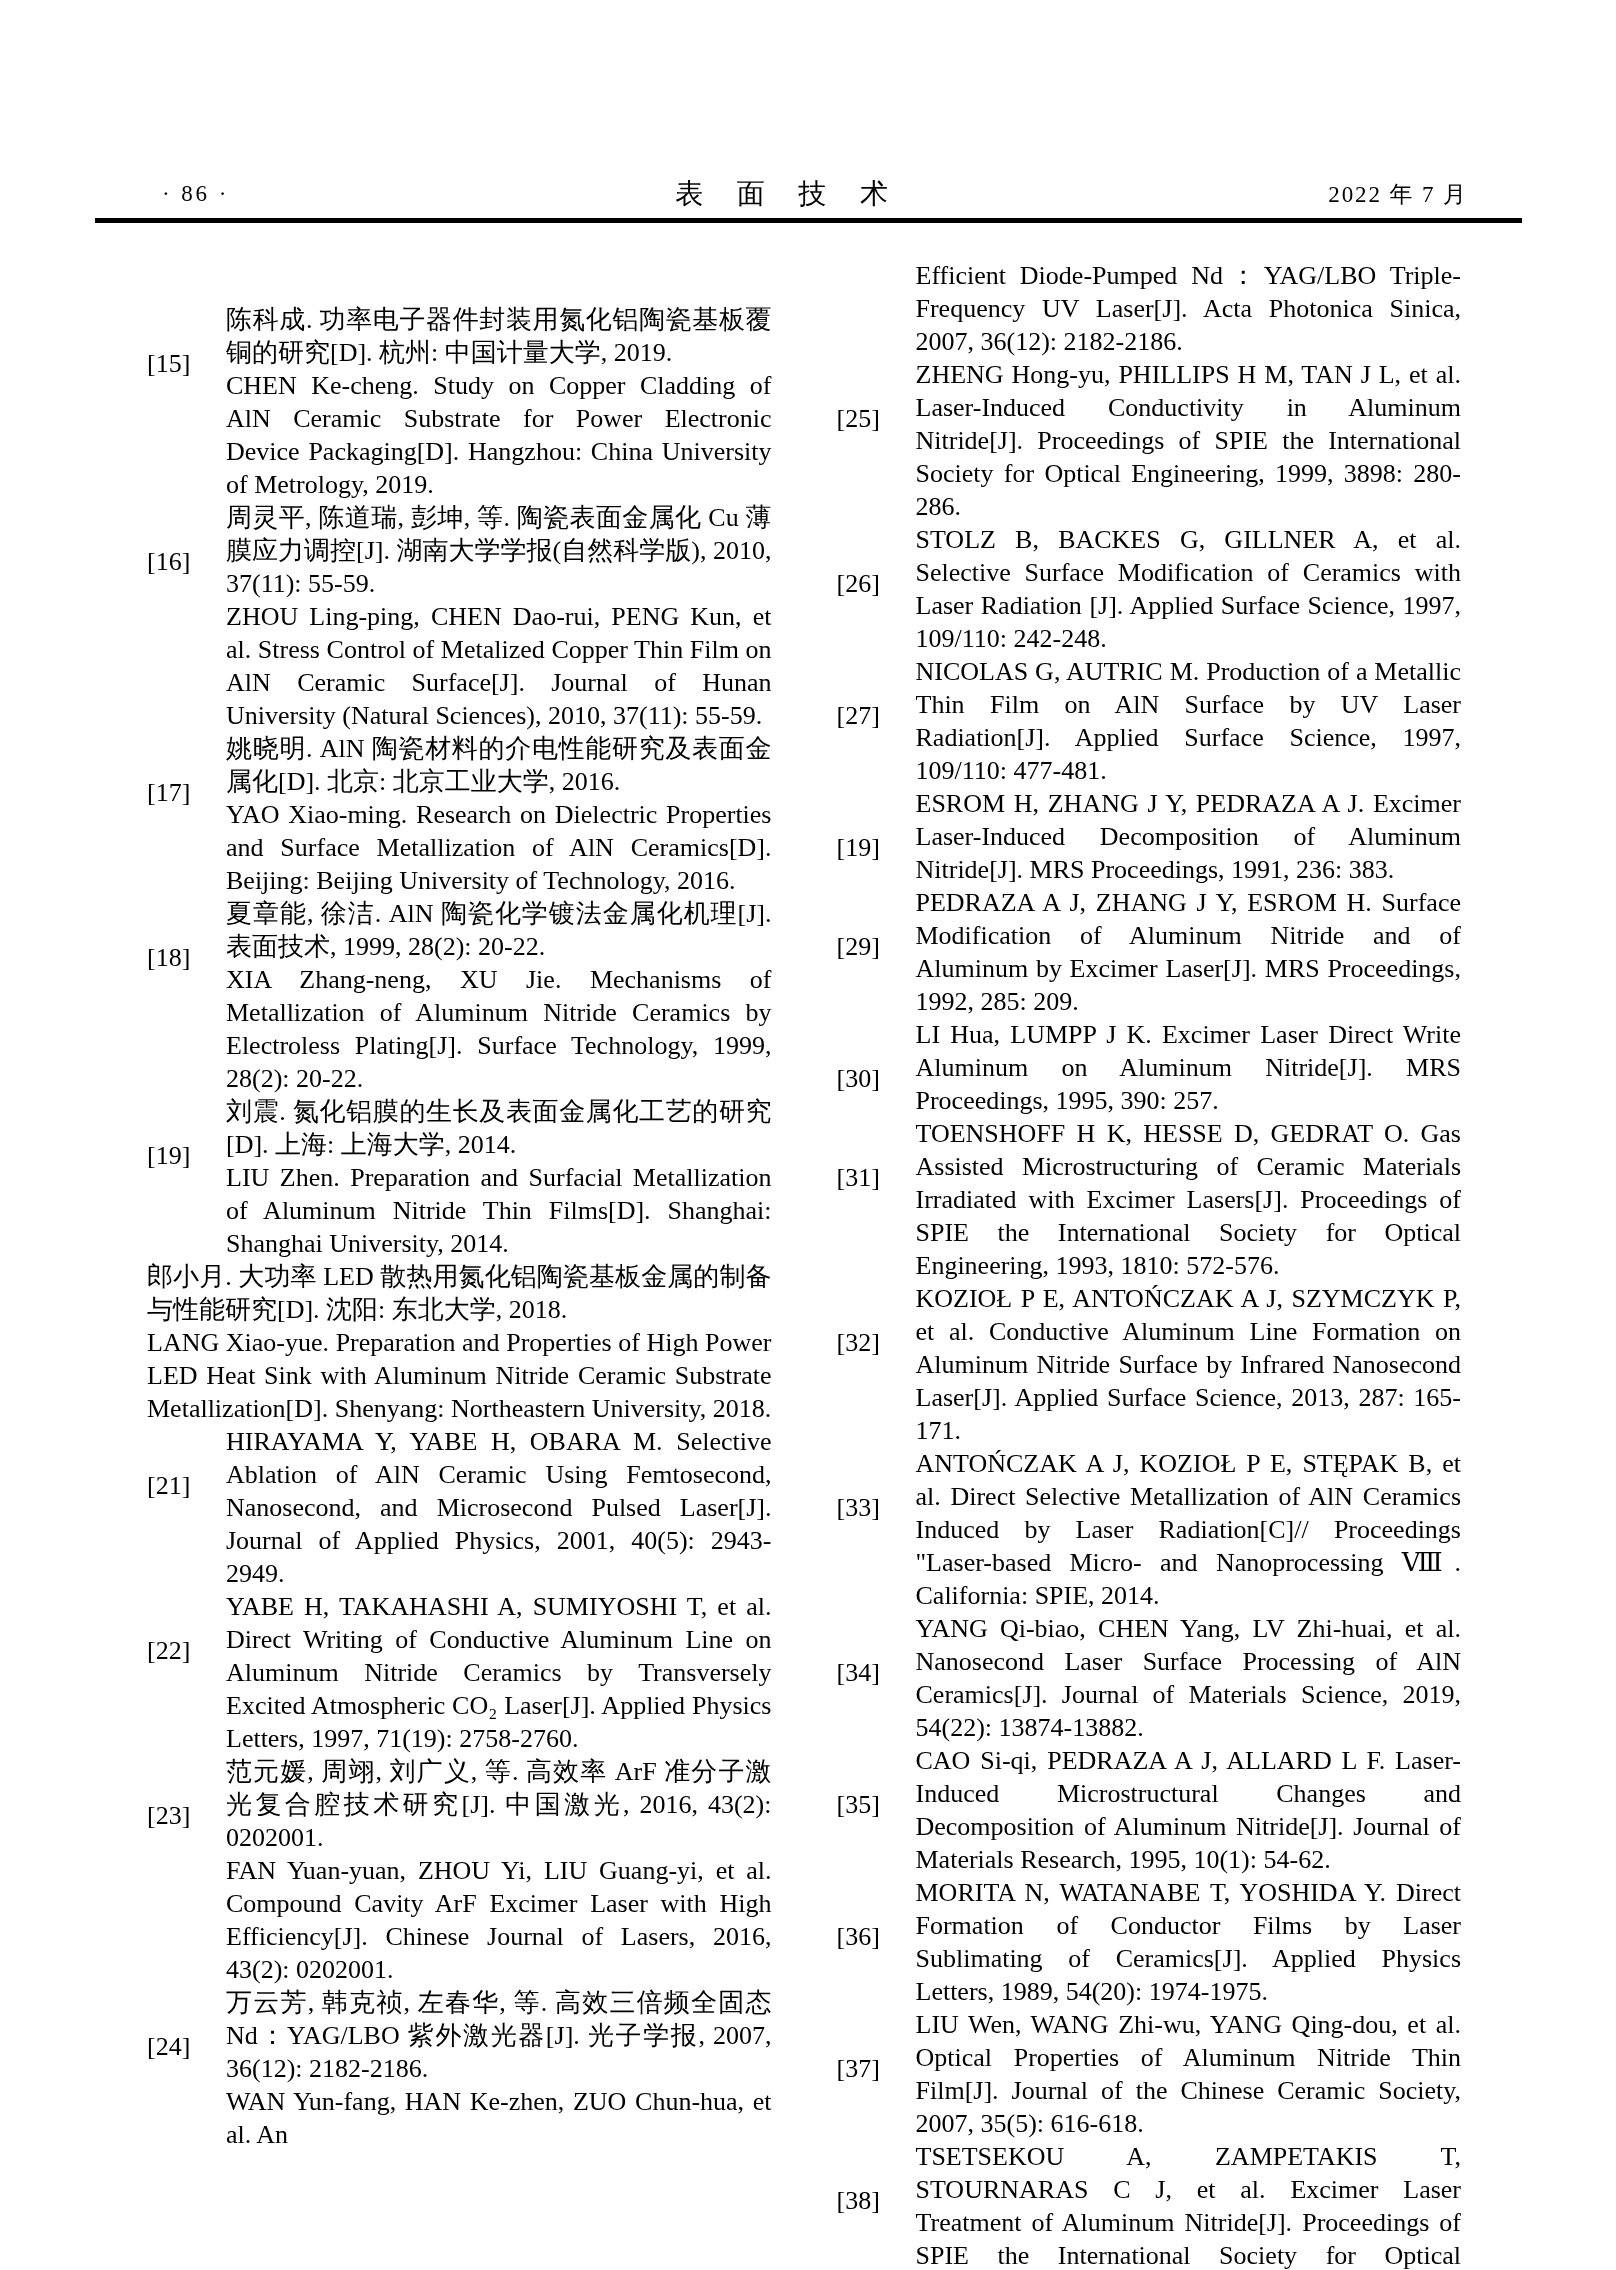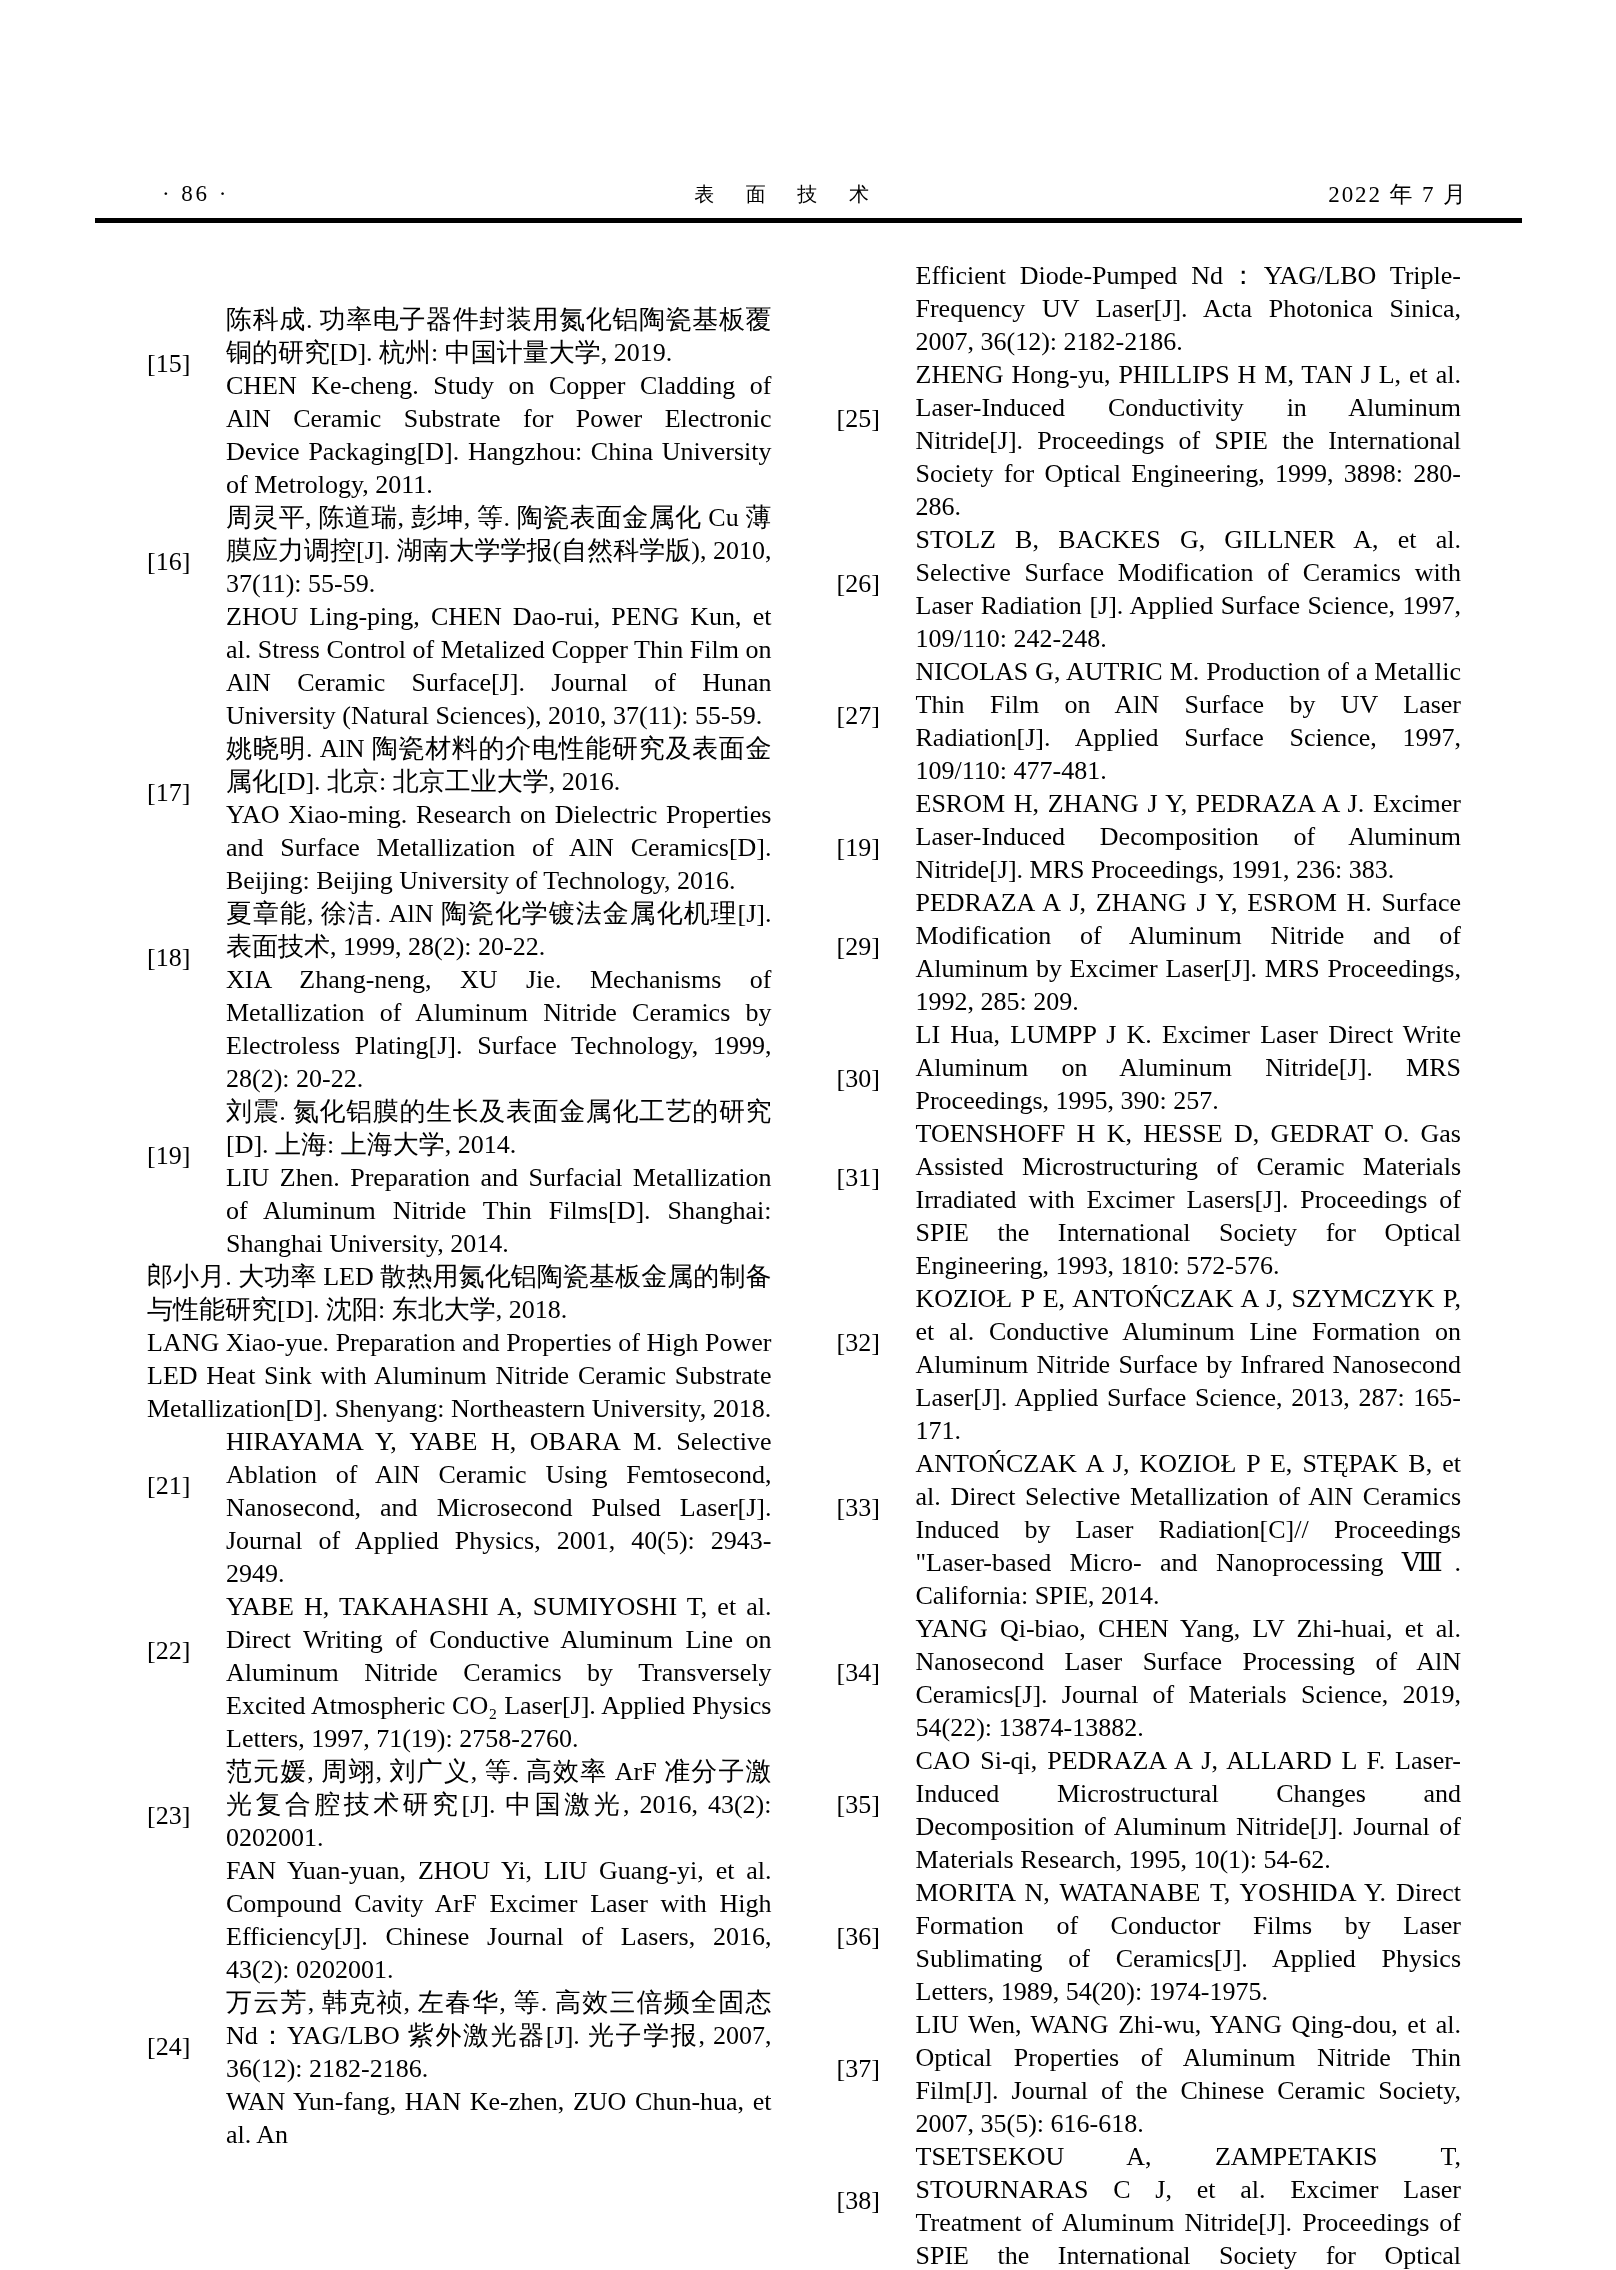--- a/index.html
+++ b/index.html
@@ -21,21 +21,21 @@
     right: 149px;
     height: 34px;
     display: flex;
     justify-content: space-between;
     align-items: center;
     font-size: 23px;
   }
   .page-num { letter-spacing: 2.9px; }
   .journal-title {
     letter-spacing: 13.3px;
-    font-size: 20px;
+    font-size: 28px;
     transform: translateX(9.5px);
   }
   .issue-date { letter-spacing: 1.9px; }
   .rule {
     position: absolute;
     top: 218px;
     left: 95px;
     width: 1427px;
     height: 4.8px;
     background: #000000;
@@ -78,21 +78,21 @@
   <div class="rule"></div>
   <div class="columns">
     <div class="col" id="col-left">
         <div class="ref">
           <div class="ref-num"></div>
         </div>
         <div class="ref">
           <div class="ref-num">[15]</div>
           <div class="ref-body">
             <div class="ref-para">陈科成. 功率电子器件封装用氮化铝陶瓷基板覆铜的研究[D]. 杭州: 中国计量大学, 2019.</div>
-            <div class="ref-para">CHEN Ke-cheng. Study on Copper Cladding of AlN Ceramic Substrate for Power Electronic Device Packaging[D]. Hangzhou: China University of Metrology, 2011.</div>
+            <div class="ref-para">CHEN Ke-cheng. Study on Copper Cladding of AlN Ceramic Substrate for Power Electronic Device Packaging[D]. Hangzhou: China University of Metrology, 2019.</div>
           </div>
         </div>
         <div class="ref">
           <div class="ref-num">[16]</div>
           <div class="ref-body">
             <div class="ref-para">周灵平, 陈道瑞, 彭坤, 等. 陶瓷表面金属化 Cu 薄膜应力调控[J]. 湖南大学学报(自然科学版), 2010, 37(11): 55-59.</div>
             <div class="ref-para">ZHOU Ling-ping, CHEN Dao-rui, PENG Kun, et al. Stress Control of Metalized Copper Thin Film on AlN Ceramic Surface[J]. Journal of Hunan University (Natural Sciences), 2010, 37(11): 55-59.</div>
           </div>
         </div>
         <div class="ref">

